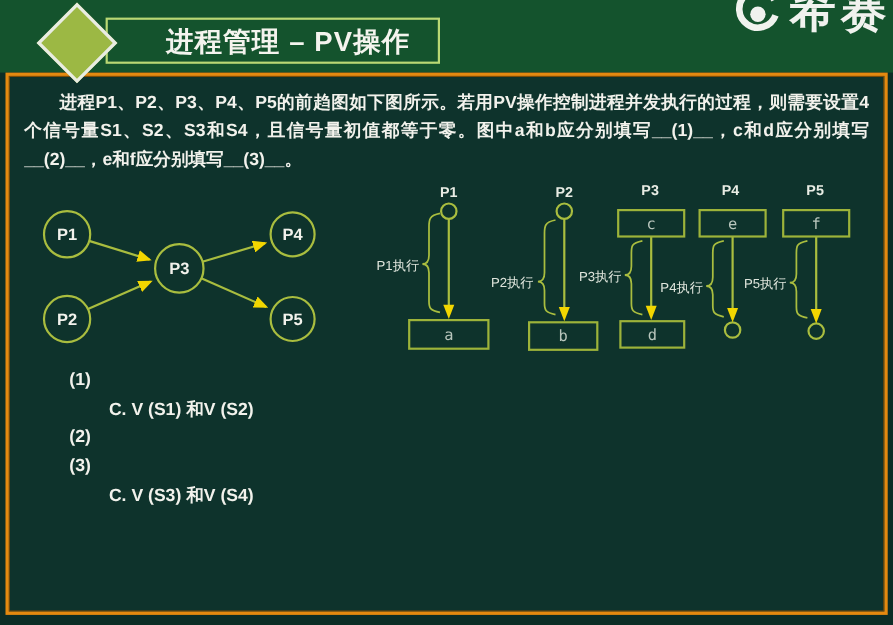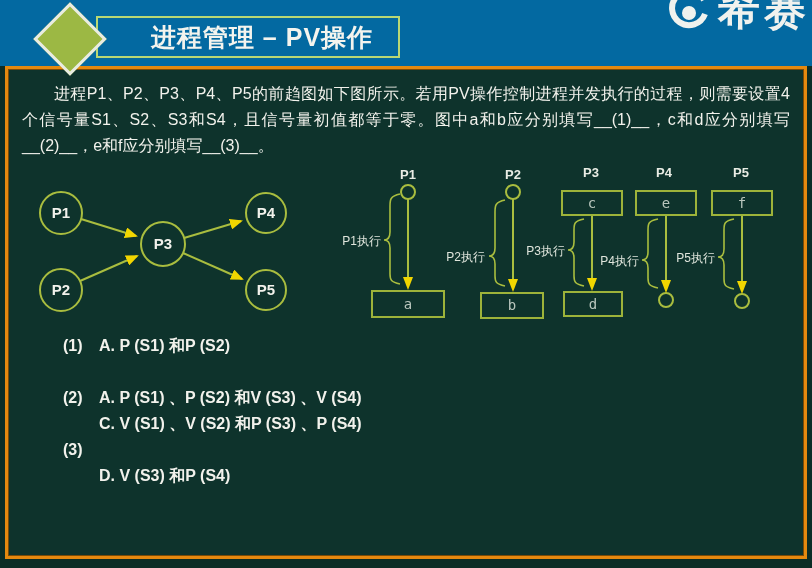--- a/index.html
+++ b/index.html
@@ -2,21 +2,21 @@
 <html><head>
 <meta charset="utf-8">
 <style>
   html,body{margin:0;padding:0;}
   body{
     width:812px;height:568px;overflow:hidden;position:relative;
     background:#0c2d26;
     font-family:"Liberation Sans","DejaVu Sans",sans-serif;
   }
   
-  .top-bar{position:absolute;left:0;top:0;width:812px;height:66px;background:#0369a1;}
+  .top-bar{position:absolute;left:0;top:0;width:812px;height:66px;background:#14532d;}
   .diamond{
     position:absolute;left:44px;top:13px;width:46px;height:46px;
     background:#9cb844;border:3px solid #e9ece2;transform:rotate(45deg);z-index:6;
   }
   .title-box{
     position:absolute;left:96px;top:16px;width:304px;height:42px;
     border:2px solid #b9d874;display:flex;align-items:center;justify-content:center;
     padding-left:28px;box-sizing:border-box;z-index:3;
   }
   .title-box span{
@@ -29,21 +29,21 @@
   .logo span{color:#f0f2ee;font-size:42px;font-weight:bold;letter-spacing:4px;white-space:nowrap;}
   
   .frame{
     position:absolute;left:5px;top:66px;width:796px;height:487px;
     border:3px solid #e5890f;background:#0e332c;
     box-shadow:inset 0 0 0 1px #7c4b06;
   }
   
   .question{
     position:absolute;left:14px;top:12px;width:768px;margin:0;
-    color:#f2f2ec;font-size:16px;line-height:26px;font-weight:normal;
+    color:#f2f2ec;font-size:16px;line-height:26px;font-weight:bold;
     text-indent:2em;text-align:justify;
   }
   
   .graph-left{position:absolute;left:10px;top:98px;}
   .graph-right{position:absolute;left:325px;top:95px;}
   
   .options{
     position:absolute;left:55px;top:264px;width:736px;
     color:#f2f2ec;font-size:16px;font-weight:bold;
   }
@@ -161,34 +161,29 @@
       <text x="259" y="44">c</text>
       <text x="260" y="145">d</text>
       <text x="333" y="44">e</text>
       <text x="409" y="44">f</text>
     </g>
   </svg>
 
   <div class="options">
     <div class="opt-row">
       <span class="qnum">(1)</span>
-      <span class="optA">A. P (S1) 和P (S2)</span>
     </div>
     <div class="opt-row">
       <span class="qnum"></span>
+      <span class="optA">C. V (S1) 和V (S2)</span>
     </div>
     <div class="opt-row">
       <span class="qnum">(2)</span>
-      <span class="optB">A. P (S1) 、P (S2) 和V (S3) 、V (S4)</span>
-    </div>
-    <div class="opt-row">
-      <span class="qnum"></span>
-      <span class="optB">C. V (S1) 、V (S2) 和P (S3) 、P (S4)</span>
     </div>
     <div class="opt-row">
       <span class="qnum">(3)</span>
     </div>
     <div class="opt-row">
       <span class="qnum"></span>
-      <span class="optB">D. V (S3) 和P (S4)</span>
+      <span class="optA">C. V (S3) 和V (S4)</span>
     </div>
   </div>
 </div>
 
 </body></html>

